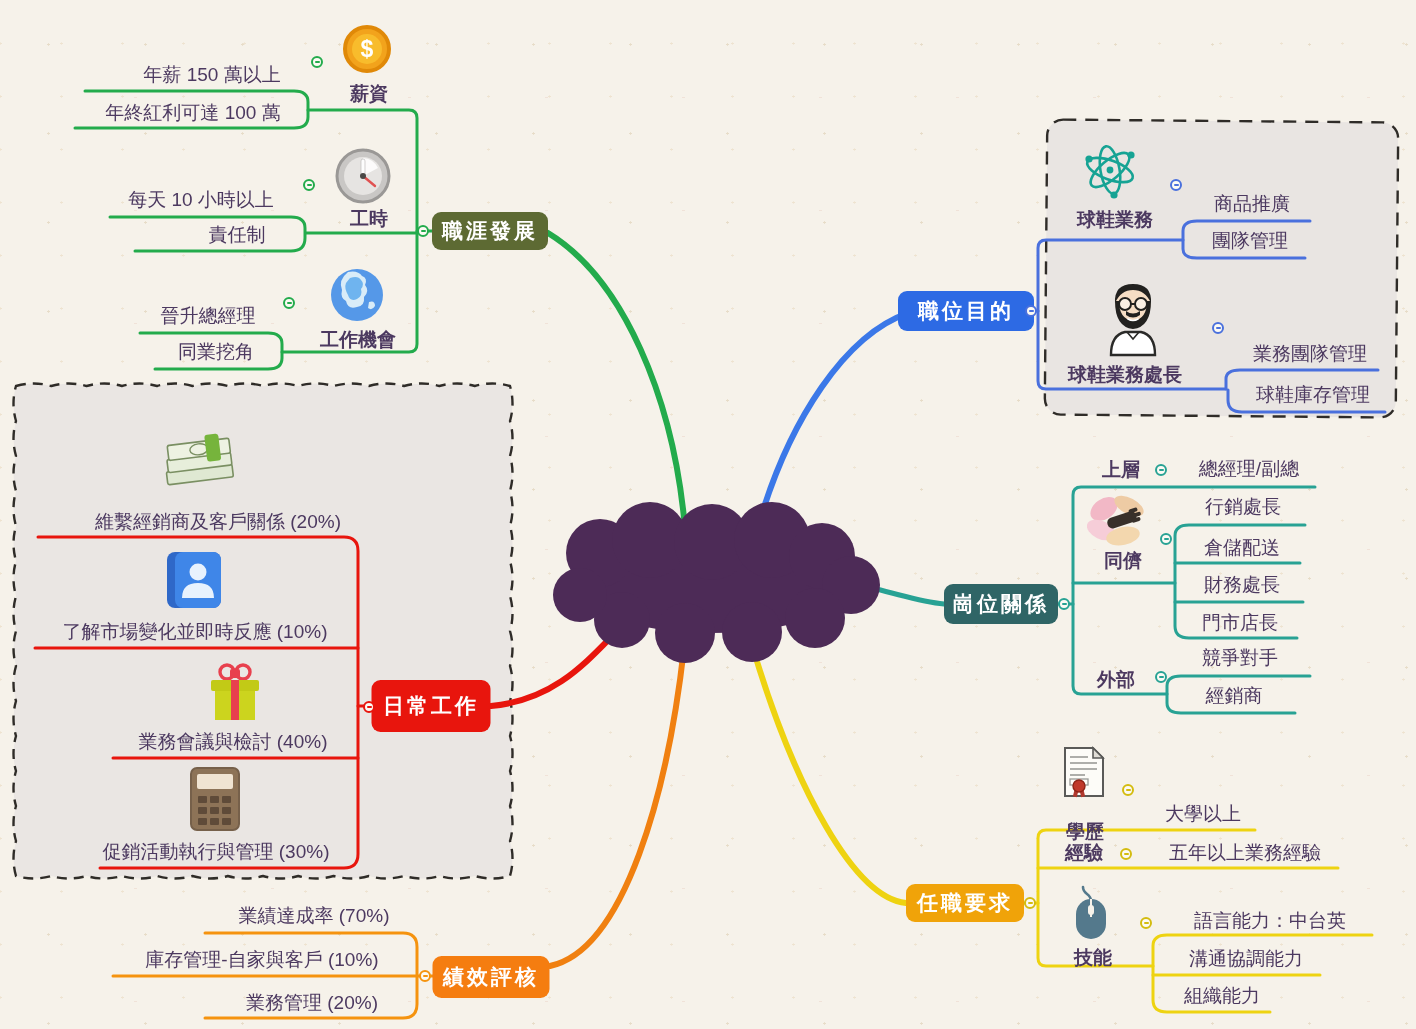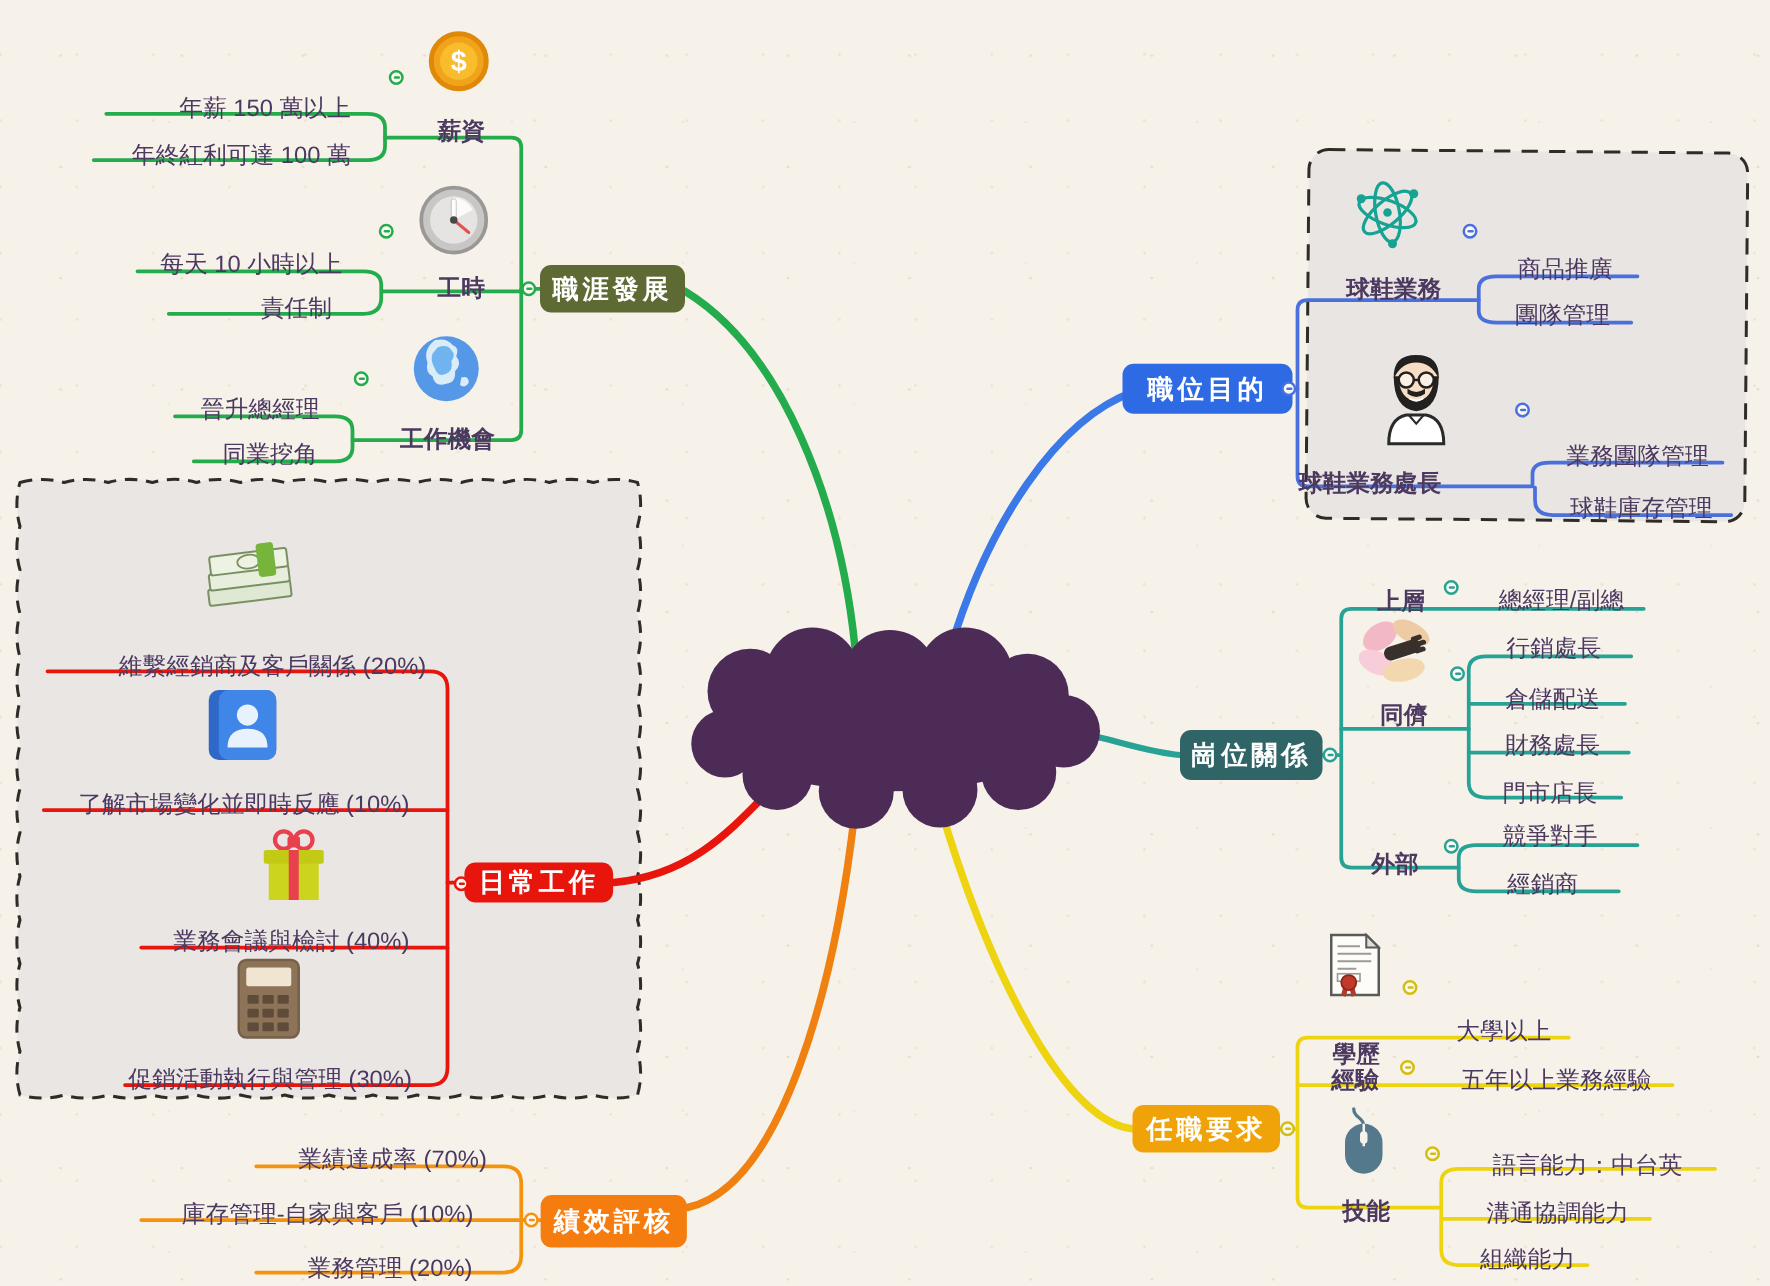--- a/index.html
+++ b/index.html
@@ -13,21 +13,21 @@
     background-image:
       radial-gradient(#e7dcc8 1px, transparent 1.4px),
       radial-gradient(#eee3d0 1px, transparent 1.4px),
       radial-gradient(#f0e2d8 1px, transparent 1.2px);
     background-size:97px 89px, 61px 53px, 137px 113px;
     background-position:0 0, 31px 17px, 67px 41px;
   }
   #wires{position:absolute;left:0;top:0;}
   .lbl{
     position:absolute;transform:translate(-50%,-50%);
-    font-size:19px;font-weight:500;color:#4c3960;white-space:nowrap;line-height:1;margin-top:13px;
+    font-size:19px;font-weight:500;color:#4c3960;white-space:nowrap;line-height:1;
   }
   .plbl{font-weight:600;}
   .node{
     position:absolute;transform:translate(-50%,-50%);
     color:#fff;font-weight:bold;font-size:21px;letter-spacing:3px;white-space:nowrap;
     border-radius:9px;display:flex;align-items:center;justify-content:center;
     padding:0 14px;box-sizing:border-box;
   }
   .center-label{
     position:absolute;transform:translate(-50%,-50%);
@@ -118,38 +118,38 @@
       <circle cx="685" cy="633" r="30"></circle>
         <circle cx="622" cy="620" r="28"></circle>
       <circle cx="580" cy="595" r="27"></circle>
     </g>
   </svg>
 
 
   <div class="node" style="left:490px;top:231px;width:116px;height:38px;background:#5d6a33;">職涯發展</div>
   <div class="node" style="left:966px;top:311px;width:136px;height:40px;background:#2d6ae4;">職位目的</div>
   <div class="node" style="left:1001px;top:604px;width:114px;height:40px;background:#2f6566;">崗位關係</div>
-  <div class="node" style="left:431px;top:706px;width:119px;height:32px;background:#e8150d;">日常工作</div>
+  <div class="node" style="left:431px;top:706px;width:119px;height:52px;background:#e8150d;">日常工作</div>
   <div class="node" style="left:491px;top:977px;width:117px;height:42px;background:#f57d10;">績效評核</div>
   <div class="node" style="left:965px;top:903px;width:118px;height:38px;background:#f0a309;">任職要求</div>
 
   <div class="lbl plbl" style="left:369px;top:93px;">薪資</div>
   <div class="lbl" style="left:212px;top:74px;">年薪 150 萬以上</div>
   <div class="lbl" style="left:193px;top:112px;">年終紅利可達 100 萬</div>
   <div class="lbl plbl" style="left:369px;top:218px;">工時</div>
   <div class="lbl" style="left:201px;top:199px;">每天 10 小時以上</div>
   <div class="lbl" style="left:237px;top:234px;">責任制</div>
   <div class="lbl plbl" style="left:358px;top:339px;">工作機會</div>
   <div class="lbl" style="left:208px;top:315px;">晉升總經理</div>
   <div class="lbl" style="left:216px;top:351px;">同業挖角</div>
 
   <div class="lbl plbl" style="left:1115px;top:219px;">球鞋業務</div>
   <div class="lbl" style="left:1252px;top:203px;">商品推廣</div>
   <div class="lbl" style="left:1250px;top:240px;">團隊管理</div>
-  <div class="lbl plbl" style="left:1096px;top:374px;">球鞋業務處長</div>
+  <div class="lbl plbl" style="left:1125px;top:374px;">球鞋業務處長</div>
   <div class="lbl" style="left:1310px;top:353px;">業務團隊管理</div>
   <div class="lbl" style="left:1313px;top:394px;">球鞋庫存管理</div>
 
   <div class="lbl plbl" style="left:1121px;top:469px;">上層</div>
   <div class="lbl" style="left:1249px;top:468px;">總經理/副總</div>
   <div class="lbl plbl" style="left:1123px;top:560px;">同儕</div>
   <div class="lbl" style="left:1243px;top:506px;">行銷處長</div>
   <div class="lbl" style="left:1242px;top:547px;">倉儲配送</div>
   <div class="lbl" style="left:1242px;top:584px;">財務處長</div>
   <div class="lbl" style="left:1240px;top:622px;">門市店長</div>

